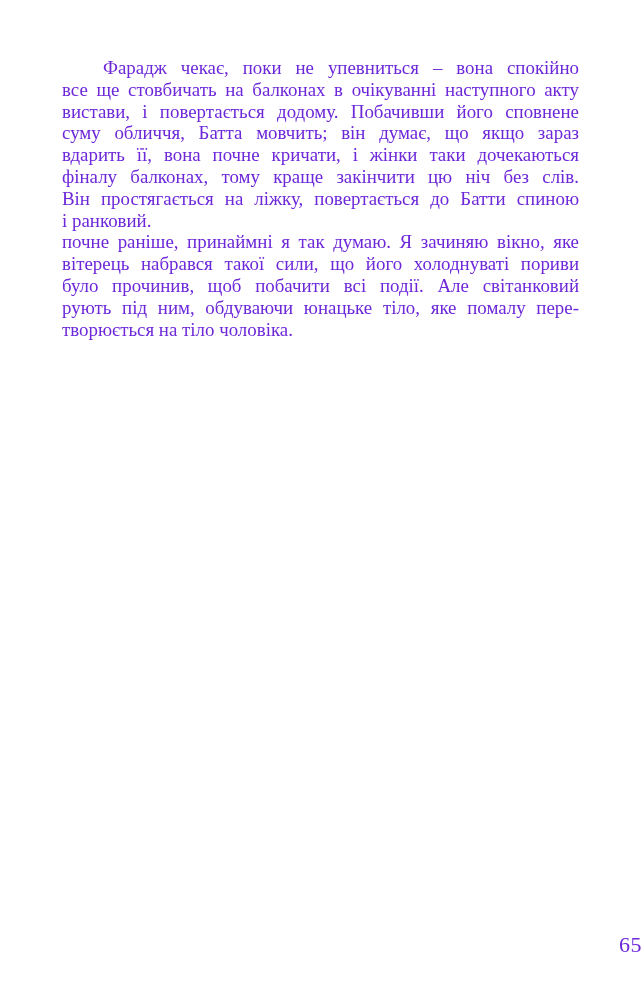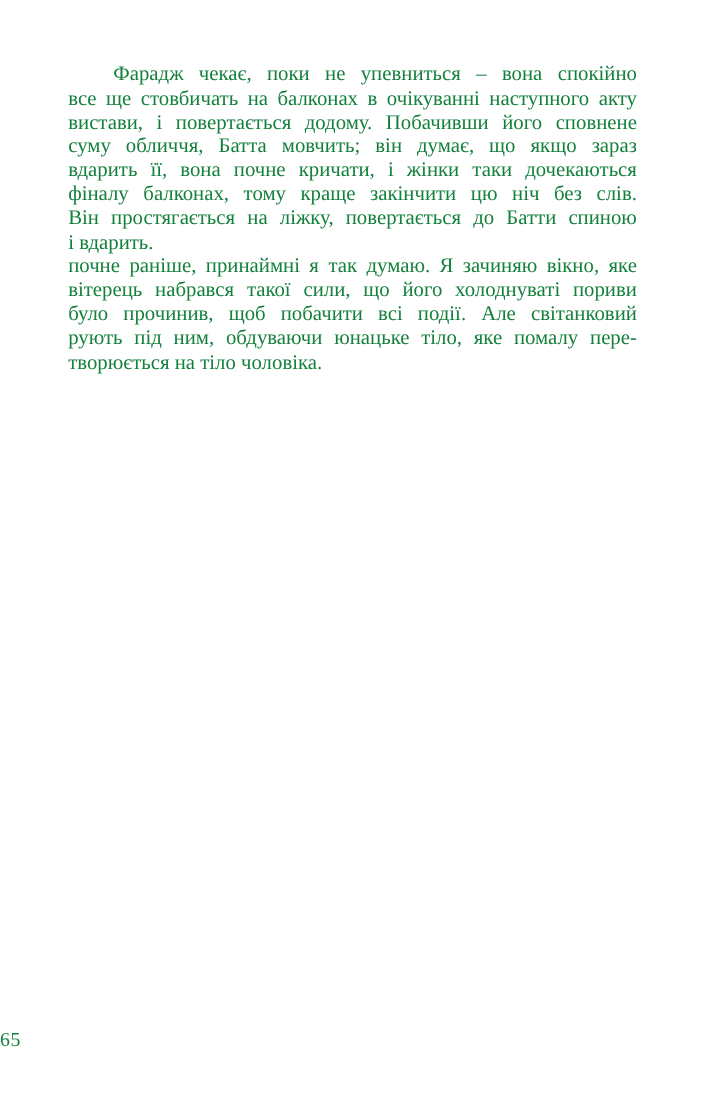--- a/index.html
+++ b/index.html
@@ -41,40 +41,40 @@
   }
   .line.last {
     text-align: left;
     text-align-last: left;
   }
   .page-number {
     position: absolute;
     left: 0;
     top: 932px;
     width: 100%;
-    text-align: left;
-    font-size: 18px;
+    text-align: right;
+    font-size: 22px;
     line-height: 26px;
     letter-spacing: 0.5px;
   }
 </style>
 </head>
 <body>
 
-<div class="page" style="background: rgb(255, 255, 255); color: #15803d;">
+<div class="page" style="background: rgb(255, 255, 255); color: #6d28d9;">
   <div class="text-block" id="text-block">
       <div class="para">
         <div class="line first">Фарадж чекає, поки не упевниться – вона спокійно</div>
         <div class="line">все ще стовбичать на балконах в очікуванні наступного акту</div>
         <div class="line">вистави, і повертається додому. Побачивши його сповнене</div>
         <div class="line">суму обличчя, Батта мовчить; він думає, що якщо зараз</div>
         <div class="line">вдарить її, вона почне кричати, і жінки таки дочекаються</div>
         <div class="line">фіналу балконах, тому краще закінчити цю ніч без слів.</div>
         <div class="line">Він простягається на ліжку, повертається до Батти спиною</div>
-        <div class="line last">і вдарить.</div>
+        <div class="line last">і ранковий.</div>
       </div>
       <div class="para">
         <div class="line">почне раніше, принаймні я так думаю. Я зачиняю вікно, яке</div>
         <div class="line">вітерець набрався такої сили, що його холоднуваті пориви</div>
         <div class="line">було прочинив, щоб побачити всі події. Але світанковий</div>
         <div class="line">рують під ним, обдуваючи юнацьке тіло, яке помалу пере-</div>
         <div class="line last">творюється на тіло чоловіка.</div>
       </div>
     </div>
   <div class="page-number">65</div>

